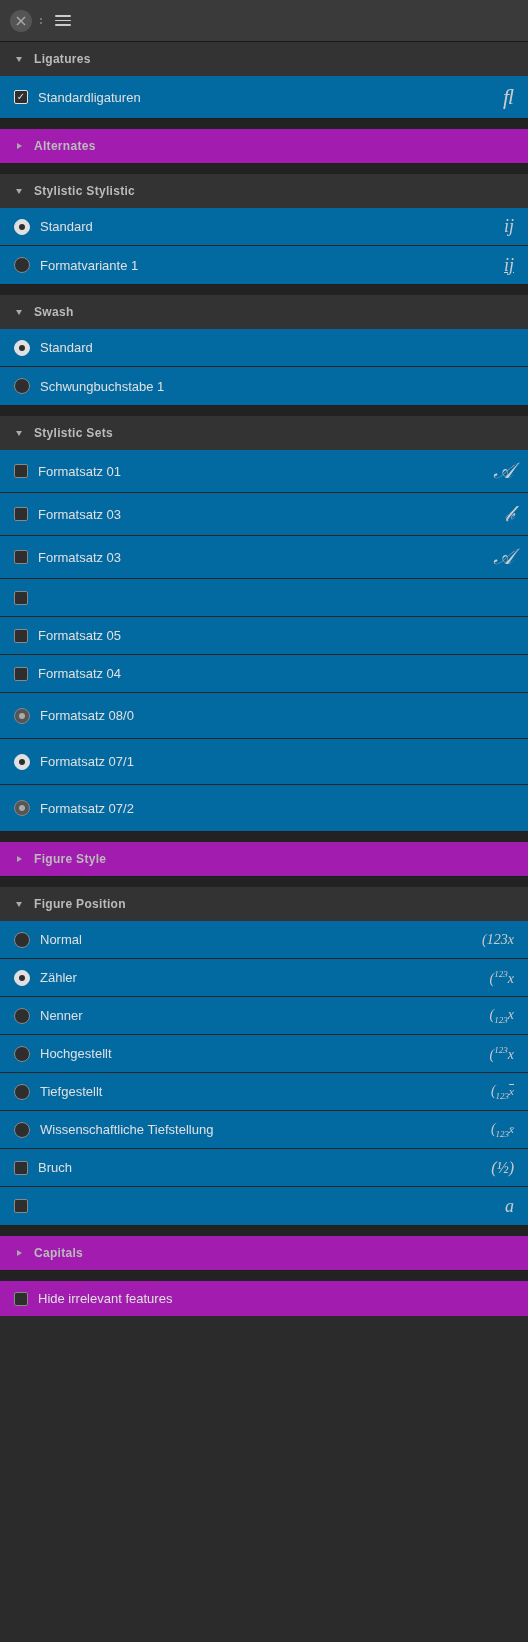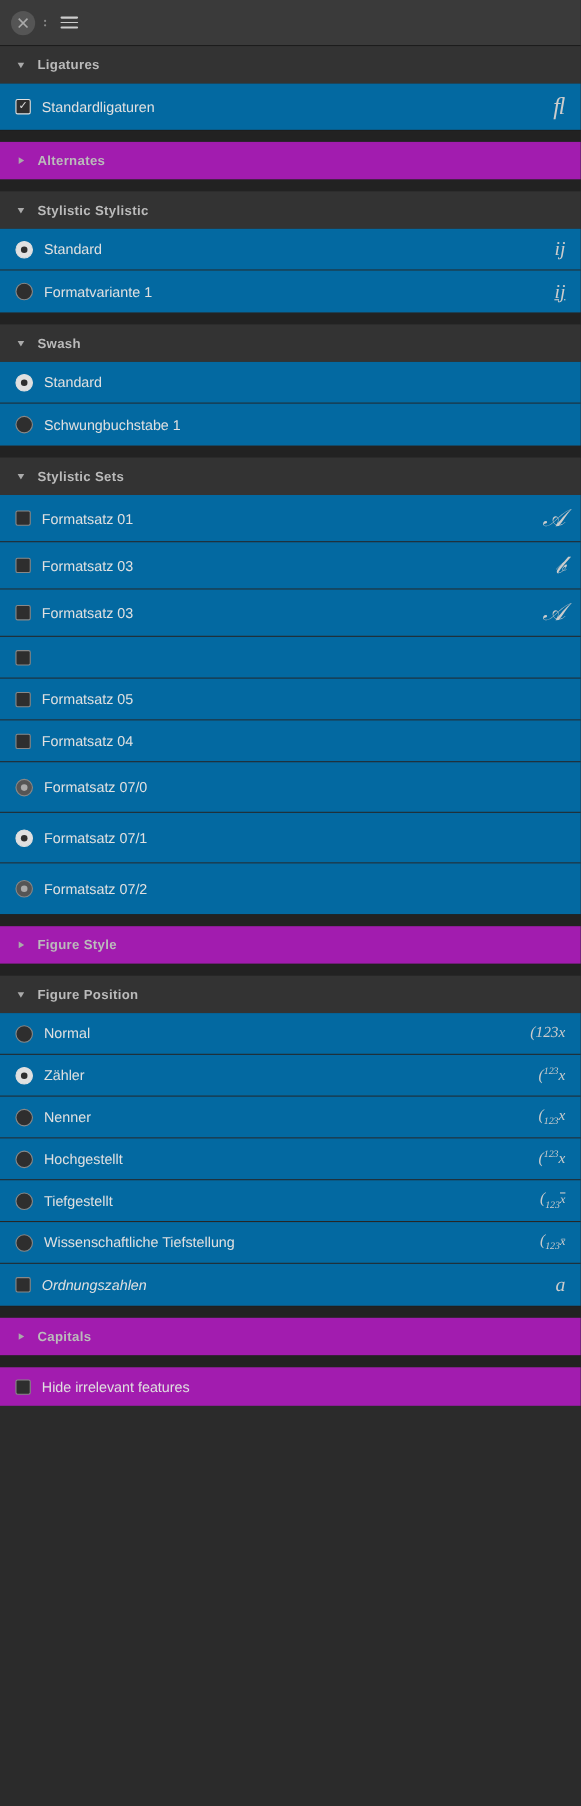--- a/index.html
+++ b/index.html
@@ -318,21 +318,21 @@
       <span class="item-label">Formatsatz 05</span>
     </div>
 
     <div class="item">
       <div class="checkbox"></div>
       <span class="item-label">Formatsatz 04</span>
     </div>
 
     <div class="item" style="min-height:46px;">
       <div class="radio half"></div>
-      <span class="item-label">Formatsatz 07/0</span>
+      <span class="item-label">Formatsatz 08/0</span>
     </div>
 
     <div class="item" style="min-height:46px;">
       <div class="radio selected"></div>
       <span class="item-label">Formatsatz 07/1</span>
     </div>
 
     <div class="item" style="min-height:46px;">
       <div class="radio half"></div>
       <span class="item-label">Formatsatz 07/2</span>
@@ -395,24 +395,28 @@
       <span class="item-label">Tiefgestellt</span>
       <span class="item-preview" style="font-family:Georgia,serif;font-style:italic;font-size:14px;color:#ccc;">(<sub style="font-size:9px;">123</sub><em style="font-style:italic; font-size:11px; text-decoration:overline;">x</em></span>
     </div>
 
     <div class="item">
       <div class="radio"></div>
       <span class="item-label">Wissenschaftliche Tiefstellung</span>
       <span class="item-preview" style="font-family:Georgia,serif;font-style:italic;font-size:14px;color:#ccc;">(<sub style="font-size:9px;">123</sub><em style="font-style:italic; font-size:11px;">x̄</em></span>
     </div>
 
-
-    <div class="item">
-      <div class="checkbox"></div>
-      <span class="item-label italic">Ordnungszahlen</span>
+    <div class="item">
+      <div class="checkbox"></div>
+      <span class="item-label">Bruch</span>
+      <span class="item-preview" style="font-family:Georgia,serif;font-size:16px;color:#ccc;">(½)</span>
+    </div>
+
+    <div class="item">
+      <div class="checkbox"></div>
       <span class="item-preview" style="font-family:'Palatino Linotype',Palatino,Georgia,serif;font-style:italic;font-size:18px;color:#ccc;">a</span>
     </div>
   </div>
 </div>
 
 <div class="gap-section"></div>
 
 <div class="section">
   <div class="section-header collapsed">
     <div class="chevron">

